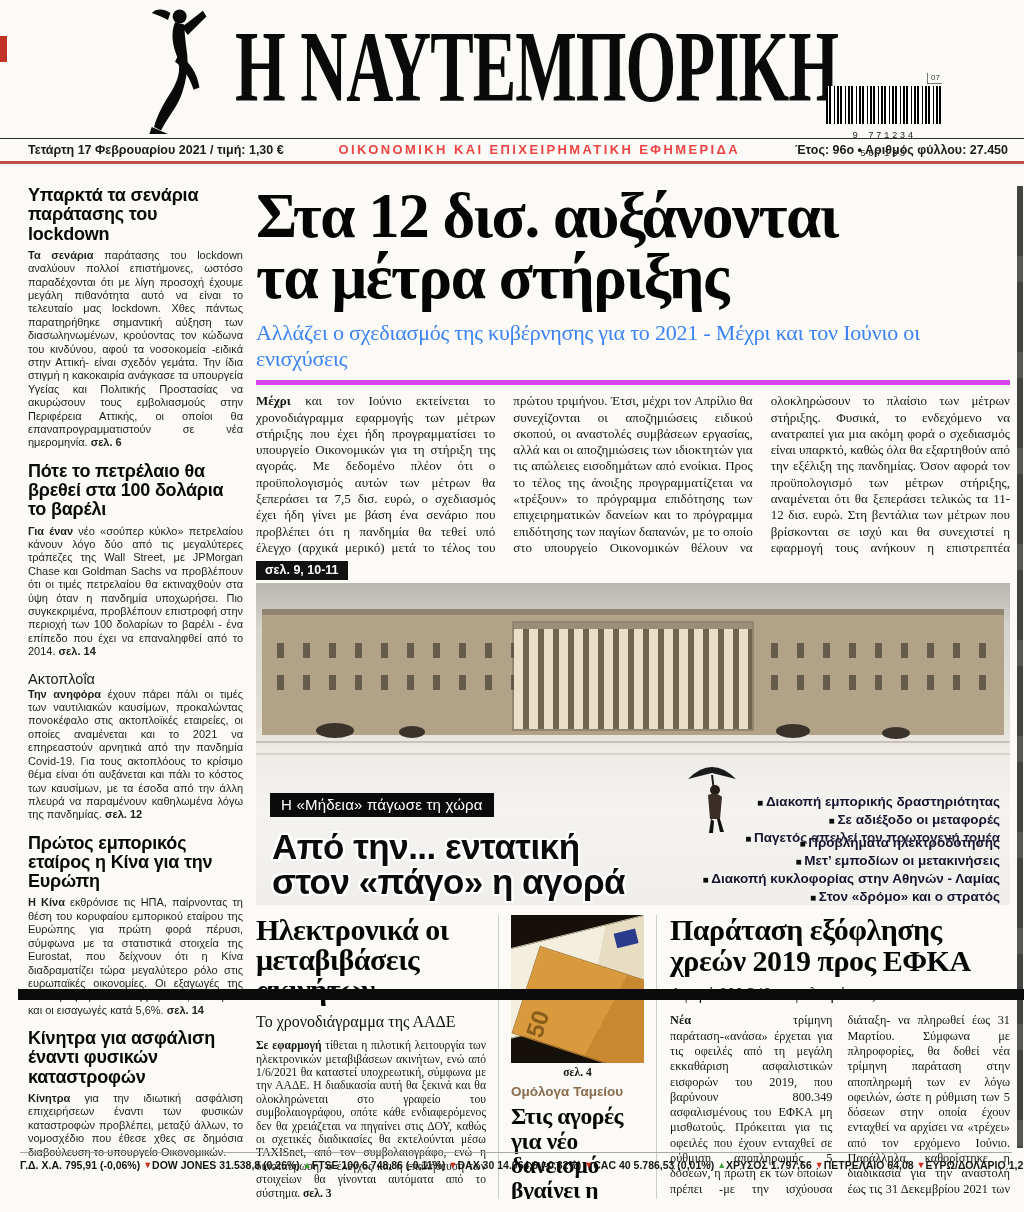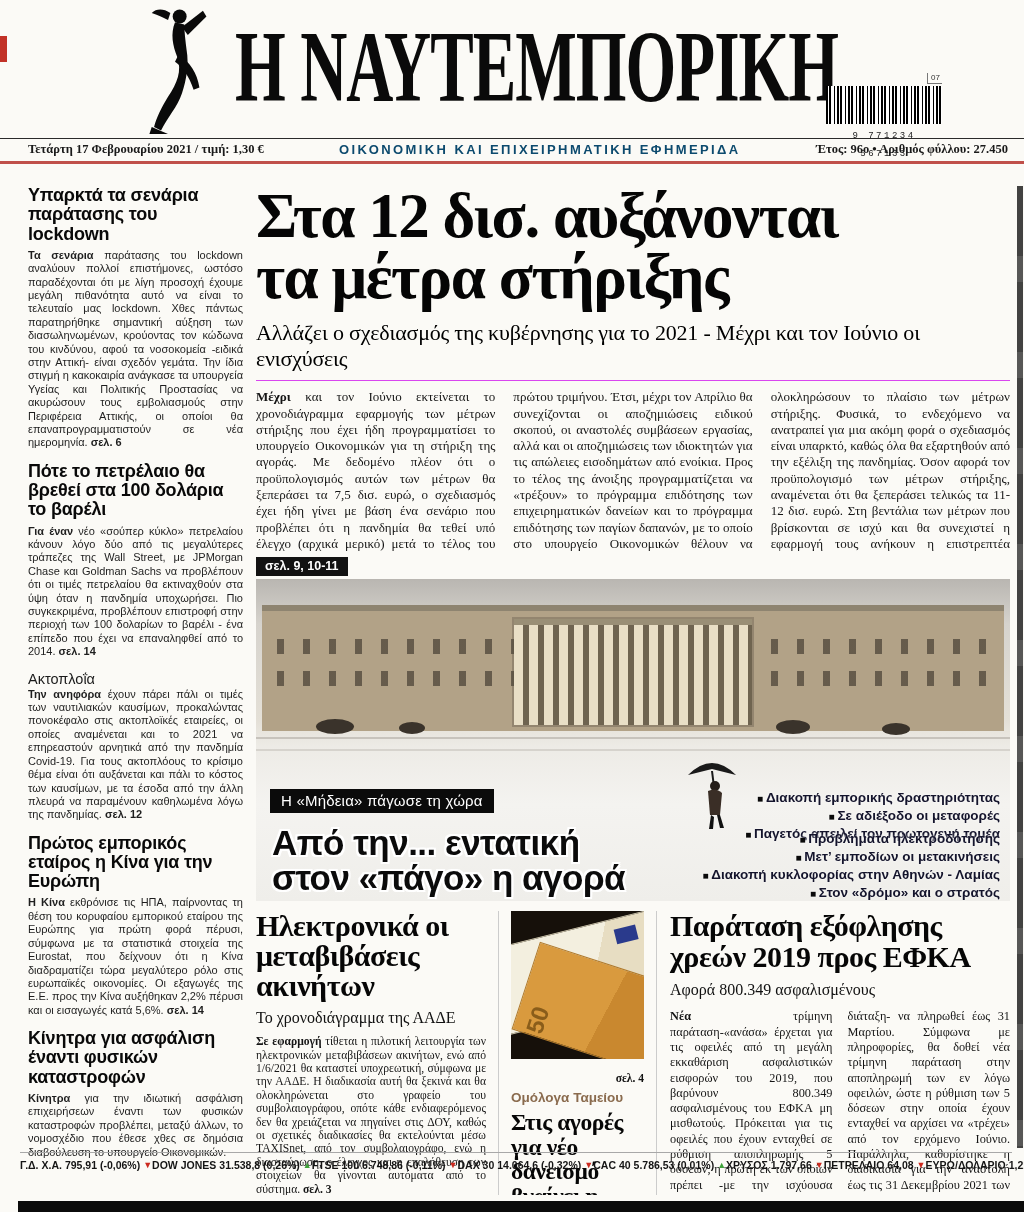--- a/index.html
+++ b/index.html
@@ -1,55 +1,55 @@
 <!DOCTYPE html>
 <html><head>
 <meta charset="utf-8">
 <style>
   html,body{margin:0;padding:0;width:1024px;height:1212px;overflow:hidden;
     background:#fbfaf6;font-family:"Liberation Sans",sans-serif;color:#111;}
-  .page{position:relative;width:1024px;height:1212px;}
+  .page{position:relative;width:1024px;height:1000px;}
 
   
   .red-sliver{position:absolute;left:0;top:36px;width:7px;height:26px;background:#c23227;}
   header{position:relative;height:138px;}
   .logo{position:absolute;left:132px;top:6px;width:86px;height:128px;}
   .masthead-title{position:absolute;left:240px;right:190px;top:0;height:134px;
     display:flex;align-items:center;justify-content:center;}
   .masthead-title span{display:inline-block;font-family:"Liberation Serif",serif;font-weight:bold;
     font-size:64px;letter-spacing:-1px;transform:scale(1.02,1.6);white-space:nowrap;color:#0a0a0a;}
   .barcode-wrap{position:absolute;right:82px;top:86px;width:116px;text-align:center;}
   .bc-top{position:absolute;right:0;top:-13px;font-size:8px;color:#333;border-left:1px solid #777;border-bottom:1px solid #777;padding:0 2px 1px 3px;}
   .bars{height:38px;background:repeating-linear-gradient(90deg,#000 0 2px,#fff 2px 3px,#000 3px 5px,#fff 5px 8px,#000 8px 9px,#fff 9px 11px);}
   .bc-num{font-size:9px;letter-spacing:2.5px;color:#222;font-family:"Liberation Mono",monospace;}
   .dateline{border-top:1.5px solid #2a2a2a;border-bottom:3px solid #c0504a;
     display:flex;justify-content:space-between;align-items:center;
     padding:3px 16px 4px 28px;}
-  .dl-left,.dl-right{font-family:Liberation Serif, serif;font-weight:bold;font-size:12.5px;color:#1a1a1a;}
-  .dl-center{font-weight:bold;font-size:13px;letter-spacing:2.4px;color:#0c4a6e;}
+  .dl-left,.dl-right{font-family:Liberation Sans, sans-serif;font-weight:bold;font-size:12.5px;color:#1a1a1a;}
+  .dl-center{font-weight:bold;font-size:13px;letter-spacing:2.4px;color:#ef4444;}
 
   
   .content{display:flex;gap:13px;padding:22px 14px 0 28px;}
   .leftcol{width:215px;flex:none;height:975px;overflow:hidden;}
   .maincol{flex:1;min-width:0;}
 
   
   .sb-article{margin-bottom:12px;}
   .sb-kicker{font-size:14.5px;color:#1a1a1a;margin:0 0 1px;}
   .sb-kicker:empty{display:none;}
   .sb-title{font-size:18px;line-height:1.07;font-weight:700;letter-spacing:-0.2px;margin:0 0 5px;color:#090909;}
   .sb-body{font-size:11px;line-height:13.4px;text-align:justify;color:#1e1e1e;margin:0;}
   .lw{font-weight:700;}
   .pref{font-weight:700;}
 
   
   .lead-headline{font-family:"Liberation Serif",serif;font-weight:700;font-size:63px;
     line-height:0.97;letter-spacing:-1.5px;color:#050505;margin:0 0 12px;}
-  .lead-subhead{font-family:"Liberation Serif",serif;font-size:22px;color:#000000;
-    padding-bottom:8px;border-bottom:1px solid #d946ef;margin-bottom:8px;letter-spacing:-0.2px;}
+  .lead-subhead{font-family:"Liberation Serif",serif;font-size:22px;color:#3b82f6;
+    padding-bottom:8px;border-bottom:5px solid #d946ef;margin-bottom:8px;letter-spacing:-0.2px;}
   .lead-body{font-family:"Liberation Serif",serif;font-size:13px;line-height:16.3px;
     text-align:justify;column-count:3;column-gap:18px;height:164px;overflow:hidden;color:#151515;}
   .badge-row{display:flex;justify-content:flex-start;margin:4px 2px 3px 0;}
   .pages-badge{background:#121212;color:#fff;font-weight:700;font-size:12.5px;padding:2px 9px 3px;}
 
   
   .photo{position:relative;height:322px;overflow:hidden;
     background:linear-gradient(180deg,#b9b6b1 0%,#d6d3cd 14%,#e4e0d7 44%,#edebe6 52%,#f4f3f0 70%,#efeeea 100%);}
   .building{position:absolute;left:6px;right:6px;top:26px;height:120px;background:#b2a287;border-top:6px solid #8e8470;}
   .building .windows{position:absolute;left:2%;right:2%;height:15px;
@@ -82,21 +82,21 @@
   .bl-sub{font-family:"Liberation Serif",serif;font-size:16px;color:#111;margin:0 0 8px;}
   .bl-body{font-family:"Liberation Serif",serif;font-size:11.6px;line-height:13.4px;
     text-align:justify;color:#151515;margin:0;}
   .euro-photo{position:relative;height:148px;background:#16100a;overflow:hidden;}
   .note{position:absolute;}
   .n1{left:-18px;top:18px;width:165px;height:86px;background:linear-gradient(115deg,#f3efdf 0 60%,#e7ddc2 60%);transform:rotate(-14deg);border:1px solid #cfc7ae;}
   .n1 .flag{position:absolute;right:14px;top:10px;width:22px;height:15px;background:#2a3a8c;}
   .n1 .v50{position:absolute;left:10px;bottom:6px;font-weight:800;font-size:26px;color:#273465;transform:rotate(-90deg);transform-origin:left bottom;font-family:"Liberation Sans",sans-serif;}
   .n2{right:-30px;top:52px;width:150px;height:90px;background:linear-gradient(100deg,#d99a3e 0 55%,#c9882f 55%);transform:rotate(18deg);border:1px solid #b07a2c;}
   .n2 .v50{position:absolute;left:8px;top:8px;font-weight:800;font-size:24px;color:#8a5d1a;transform:rotate(-90deg) translate(-52px,0);}
-  .bm-page{text-align:right;font-family:"Liberation Serif",serif;font-weight:700;font-size:11.5px;margin:13px 0 6px;}
+  .bm-page{text-align:center;font-family:"Liberation Serif",serif;font-weight:700;font-size:11.5px;margin:3px 0 6px;}
   .bm-kicker{font-weight:700;font-size:13.5px;color:#8a6b4e;margin:0 0 5px;}
   .bm-title{font-family:"Liberation Serif",serif;font-weight:700;font-size:23.5px;line-height:1.04;
     letter-spacing:-0.4px;color:#060606;margin:0;}
   .br-title{font-family:"Liberation Serif",serif;font-weight:700;font-size:30px;line-height:1.02;
     letter-spacing:-0.5px;color:#060606;margin:0 0 9px;}
   .br-sub{font-family:"Liberation Serif",serif;font-size:16px;color:#111;margin:0 0 10px;}
   .br-body{font-family:"Liberation Serif",serif;font-size:12.3px;line-height:15.3px;
     text-align:justify;column-count:2;column-gap:15px;height:186px;overflow:hidden;color:#151515;margin:0;}
 
   

